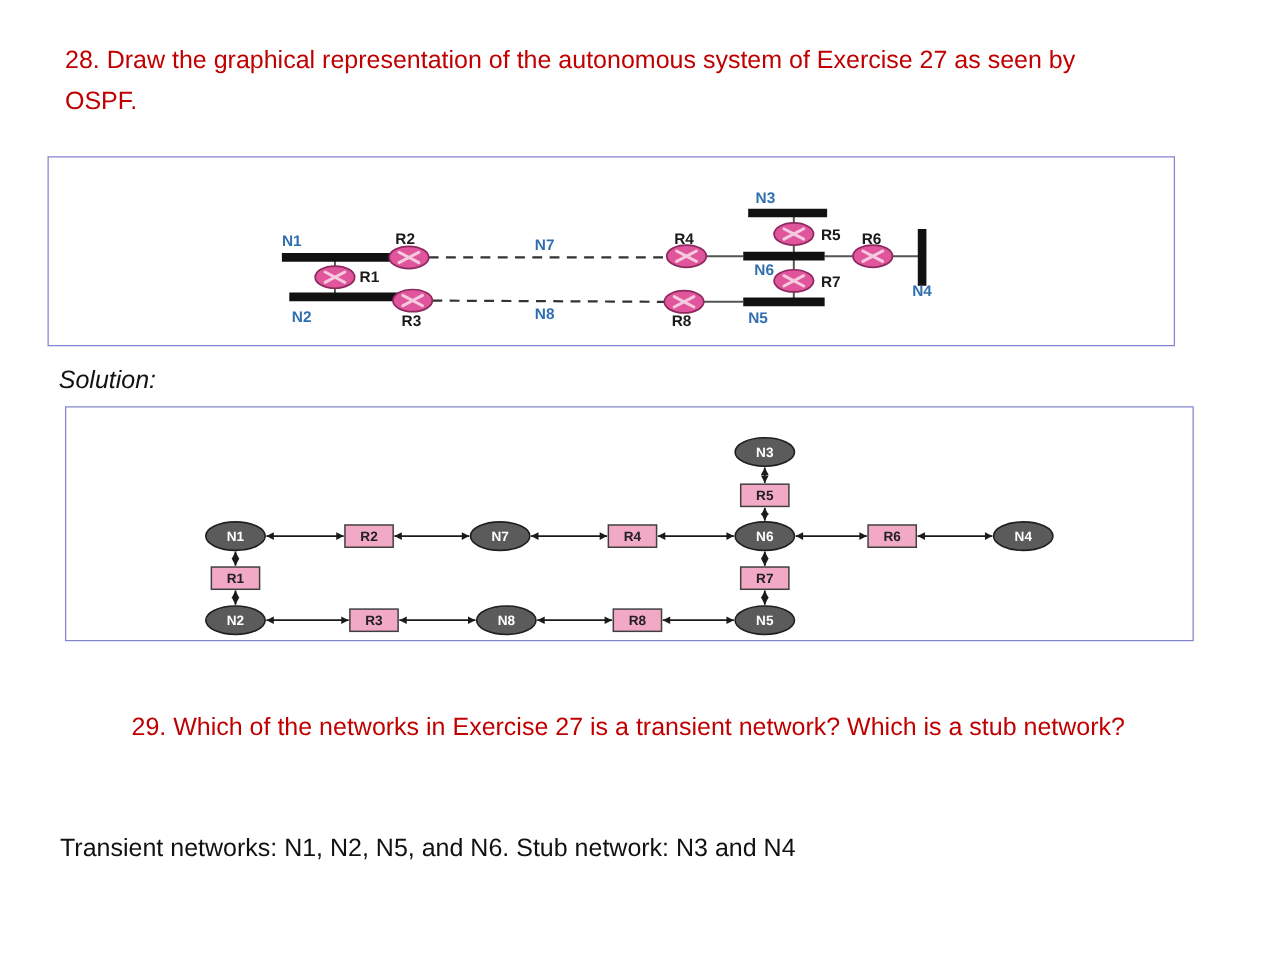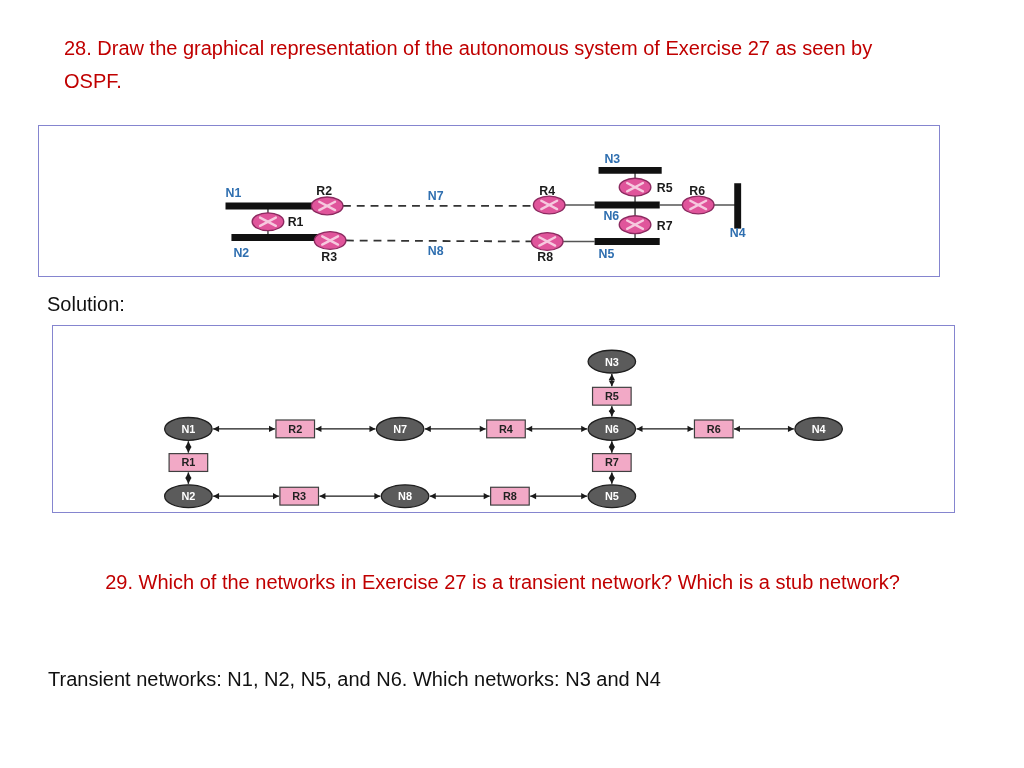--- a/index.html
+++ b/index.html
@@ -1,22 +1,22 @@
 <!DOCTYPE html>
 <html><head>
 <meta charset="utf-8">
 <style>
   * { margin: 0; padding: 0; box-sizing: border-box; }
   html, body { width: 1024px; height: 768px; background: #ffffff; }
   body { font-family: "Liberation Sans", sans-serif; position: relative; overflow: hidden; }
   .slide { position: absolute; left: 0; top: 0; width: 1024px; height: 768px; background: #ffffff; }
   .q-text { position: absolute; font-size: 20px; line-height: 33px; }
-  #q28 { left: 64px; top: 32px; width: 858px; }
+  #q28 { left: 52px; top: 32px; width: 858px; }
   #q29 { left: 48px; top: 566px; width: 852px; text-align: right; }
-  #solution { position: absolute; left: 47px; top: 293px; font-size: 20px; color: #111111; }
+  #solution { position: absolute; left: 47px; top: 293px; font-size: 20px; font-style: italic; color: #111111; }
   #answer { position: absolute; left: 48px; top: 668px; font-size: 20px; color: #111111; }
   .figbox { position: absolute; background: #ffffff; border: 1px solid #8585cf; }
   #fig1-box { left: 38px; top: 125px; width: 902px; height: 152px; }
   #fig2-box { left: 52px; top: 325px; width: 903px; height: 188px; }
   svg { display: block; width: 100%; height: 100%; }
   svg text { font-family: "Liberation Sans", sans-serif; }
 </style>
 </head>
 <body>
 
@@ -165,15 +165,15 @@
         <text x="352" y="176" text-anchor="middle" font-size="11" font-weight="bold" fill="#ffffff">N8</text>
         <rect x="438.5" y="163" width="39" height="18" fill="#f2a9c6" stroke="#3f3f3f" stroke-width="1.2"></rect>
         <text x="458" y="176" text-anchor="middle" font-size="11" font-weight="bold" fill="#222222">R8</text>
         <ellipse cx="561" cy="172" rx="24" ry="11.5" fill="#5b5b5b" stroke="#1f1f1f" stroke-width="1.3"></ellipse>
         <text x="561" y="176" text-anchor="middle" font-size="11" font-weight="bold" fill="#ffffff">N5</text>
       </svg>
   </div>
 
   <p id="q29" class="q-text q-red" style="color: rgb(192, 0, 0);">29. Which of the networks in Exercise 27 is a transient network? Which is a stub network?</p>
 
-  <p id="answer">Transient networks: N1, N2, N5, and N6. Which networks: N3 and N4</p>
+  <p id="answer">Transient networks: N1, N2, N5, and N6. Stub network: N3 and N4</p>
 
 </div>
 
 </body></html>

